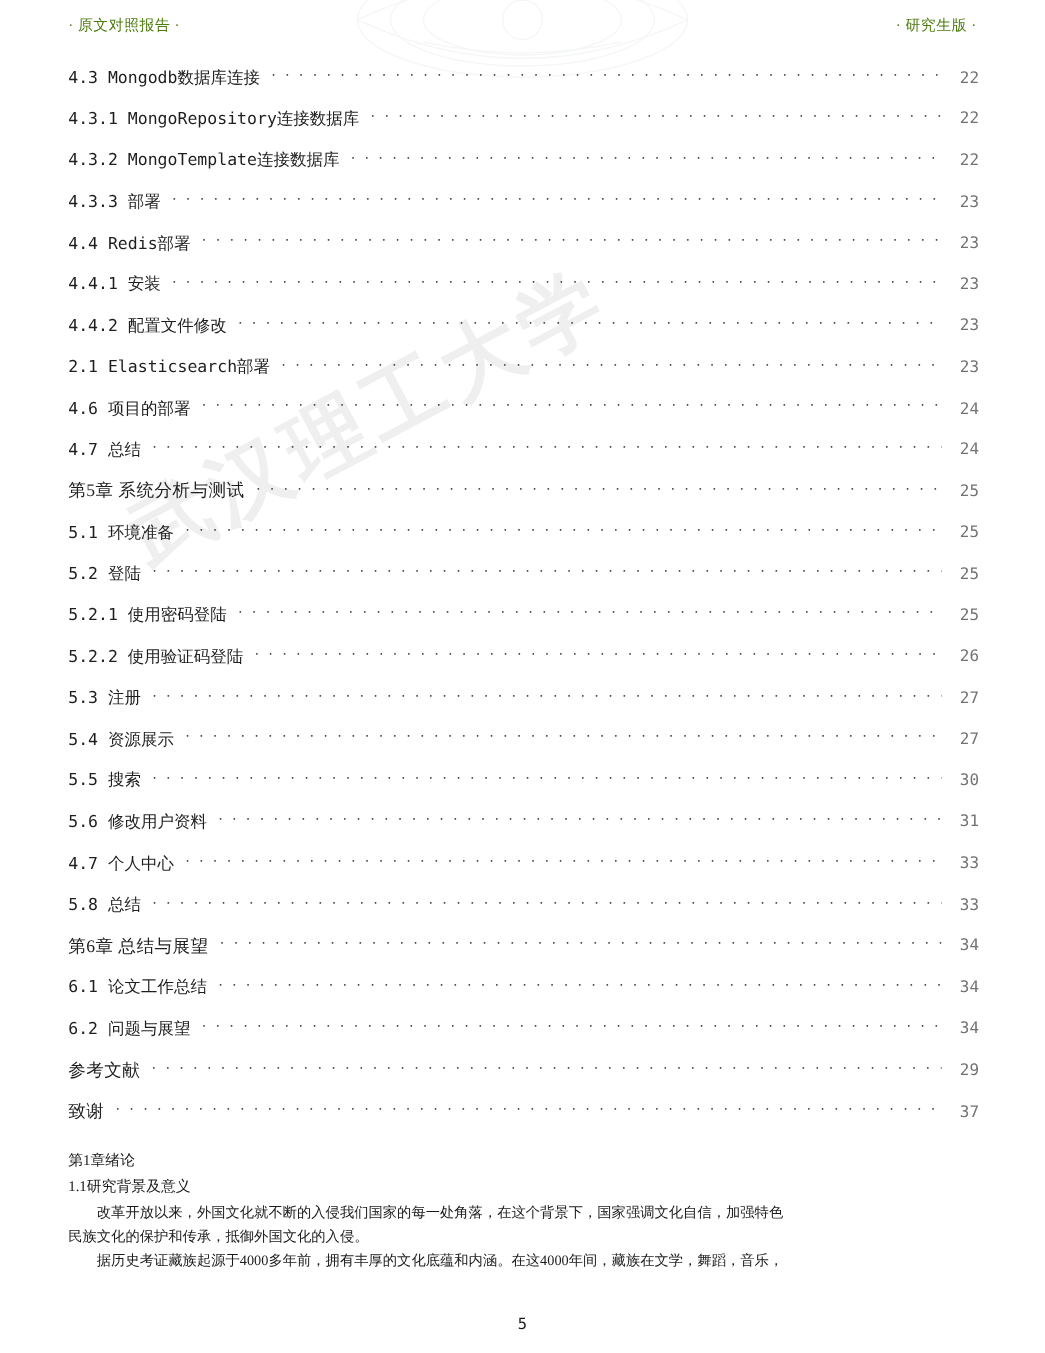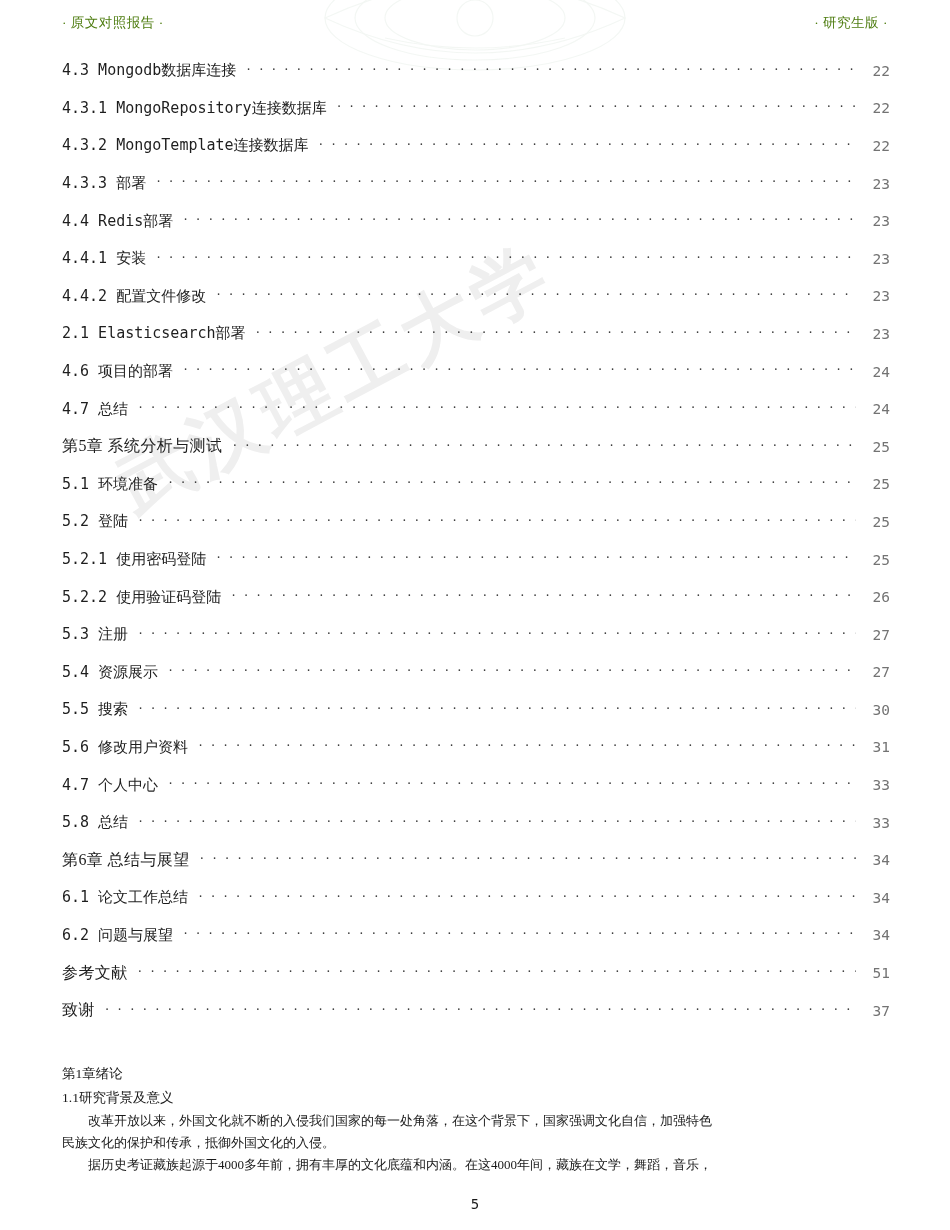--- a/index.html
+++ b/index.html
@@ -127,21 +127,20 @@
 
   
   .bodyblock {
     position: absolute;
     left: 62px;
     top: 1044px;
     width: 826px;
     font-size: 13px;
     color: #1a1a1a;
     line-height: 22px;
-    margin-top: 19px;
   }
   .bodyblock .head1 {
     font-size: 13.5px;
     margin-bottom: 2px;
   }
   .bodyblock .head2 {
     font-size: 13.5px;
     margin-bottom: 1px;
   }
   .bodyblock p {
@@ -306,21 +305,21 @@
         <span class="toc-page">34</span>
       </div>
       <div class="toc-row lvl-2">
         <span class="toc-title mono">6.2  问题与展望</span>
         <span class="toc-leader"></span>
         <span class="toc-page">34</span>
       </div>
       <div class="toc-row lvl-1">
         <span class="toc-title">参考文献</span>
         <span class="toc-leader"></span>
-        <span class="toc-page">51</span>
+        <span class="toc-page">29</span>
       </div>
       <div class="toc-row lvl-1">
         <span class="toc-title">致谢</span>
         <span class="toc-leader"></span>
         <span class="toc-page">37</span>
       </div>
     </div>
 
   <div class="bodyblock">
     <div class="head1">第1章绪论</div>

